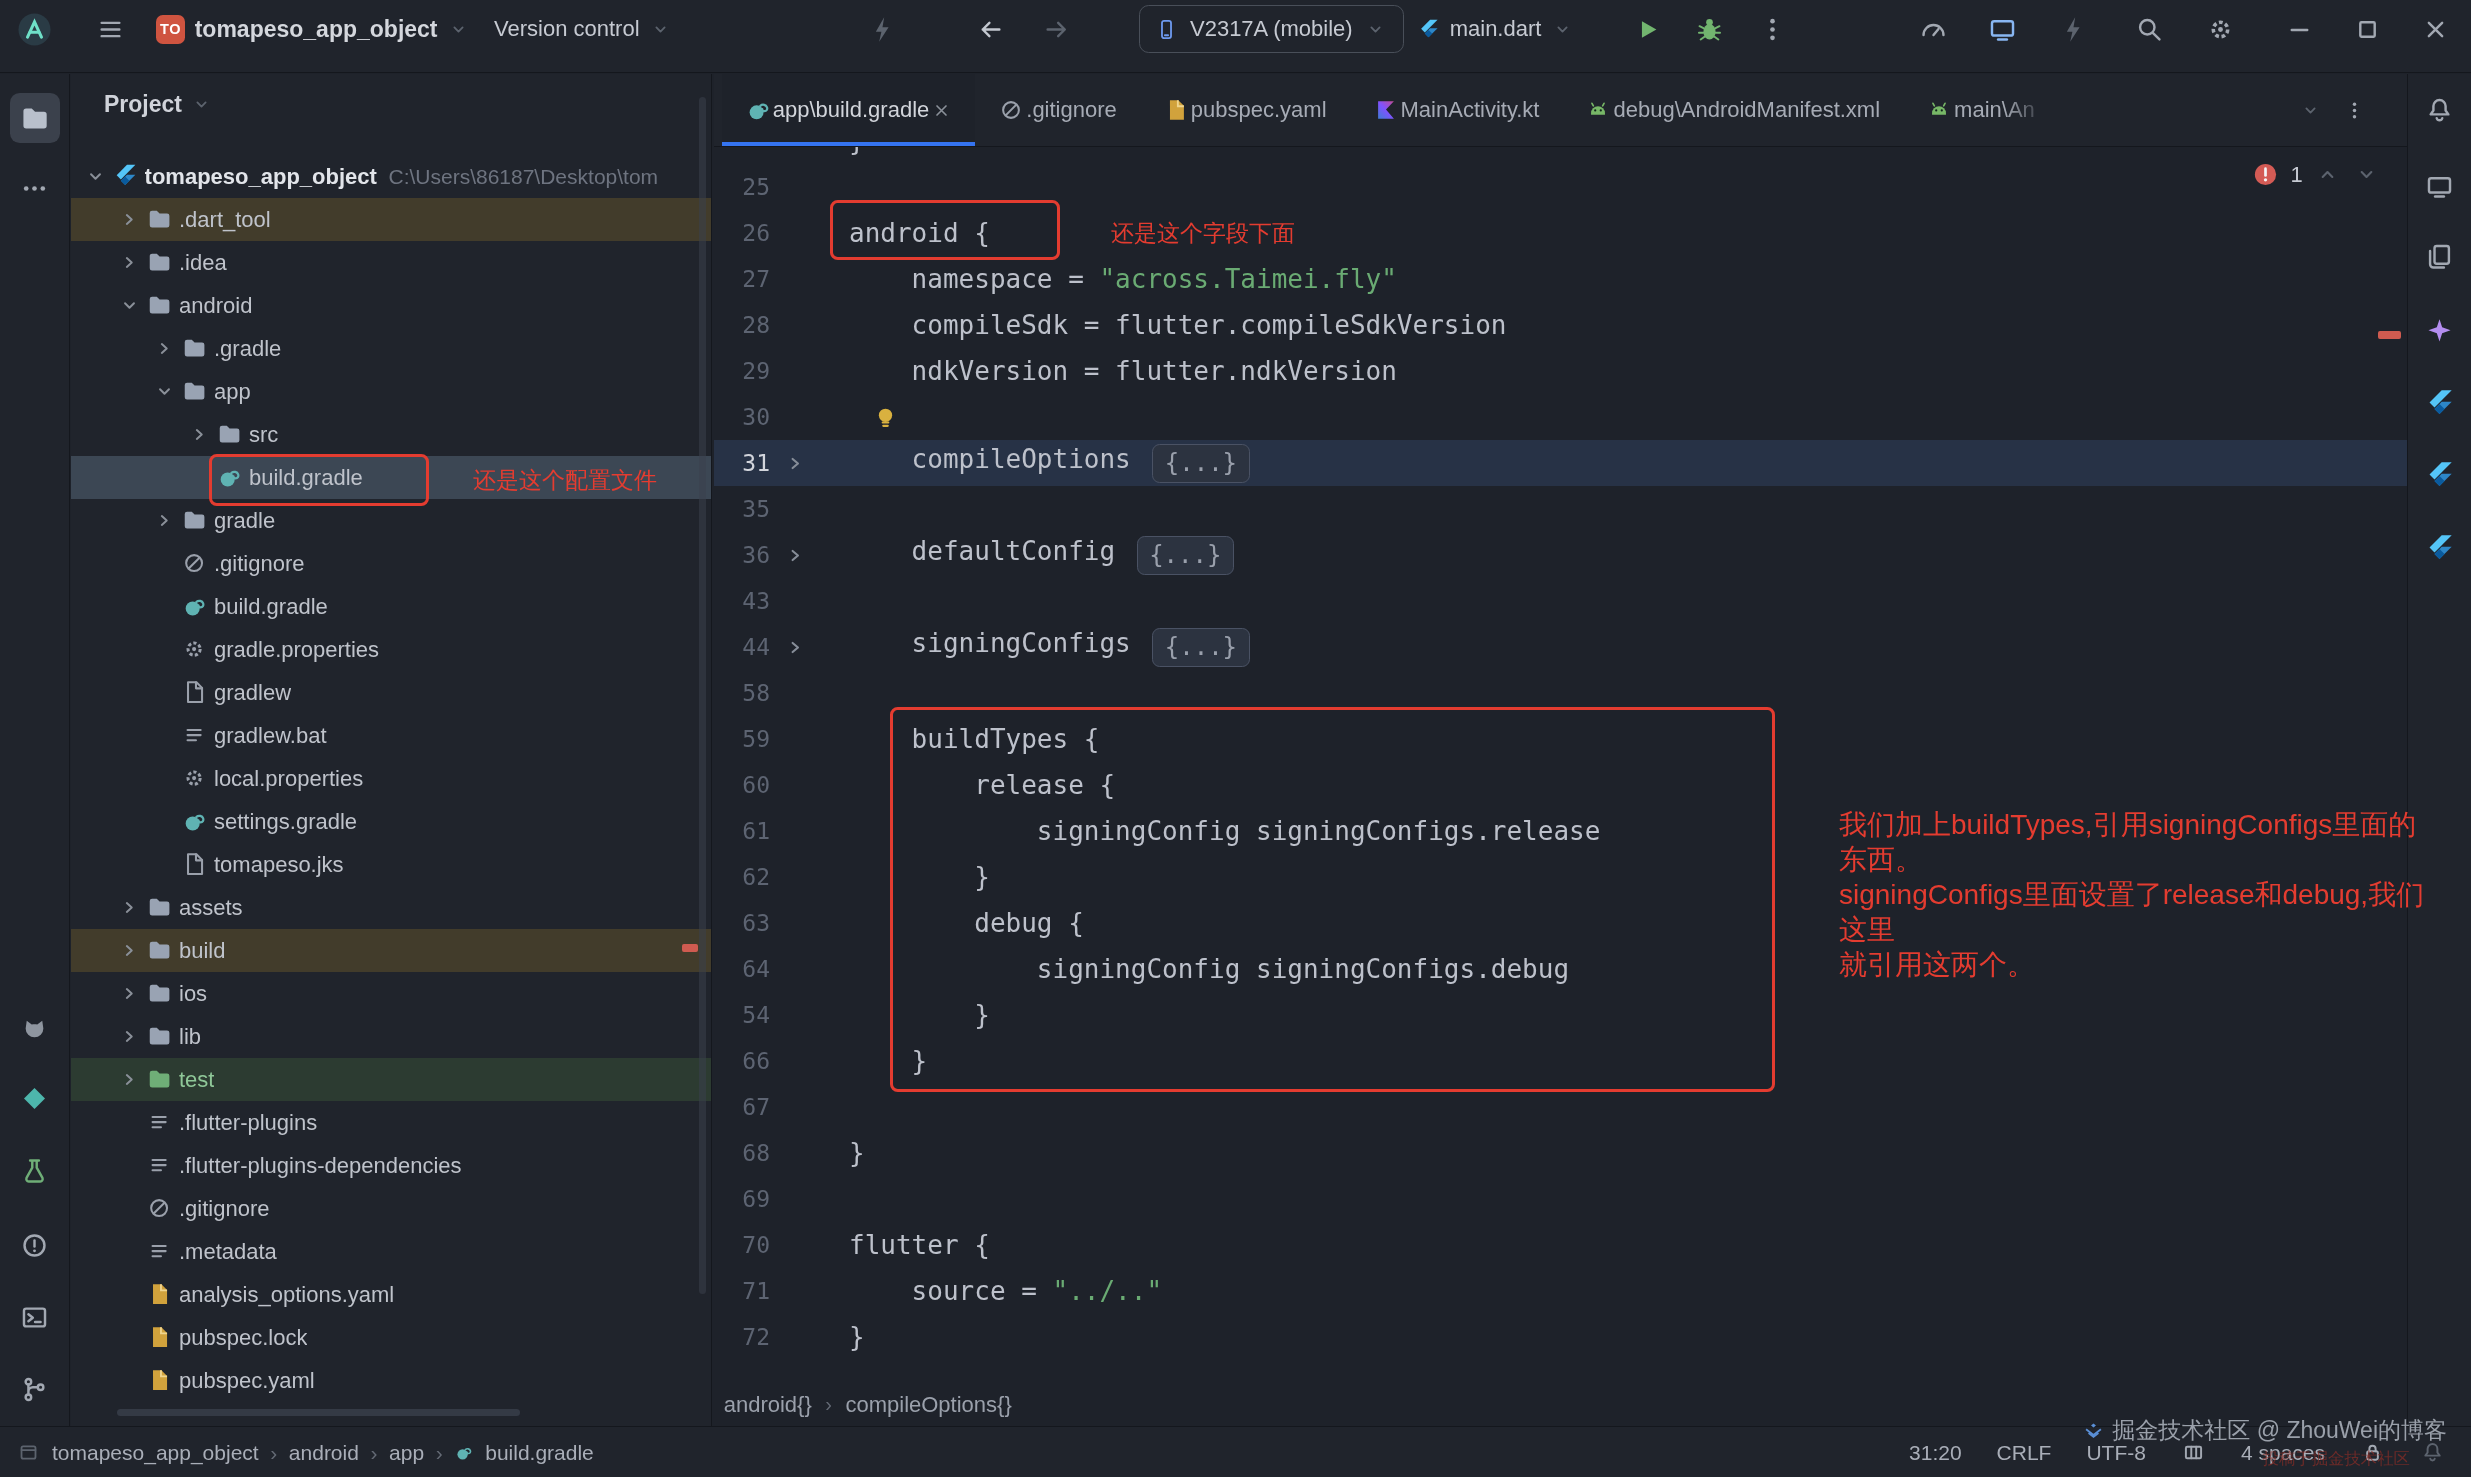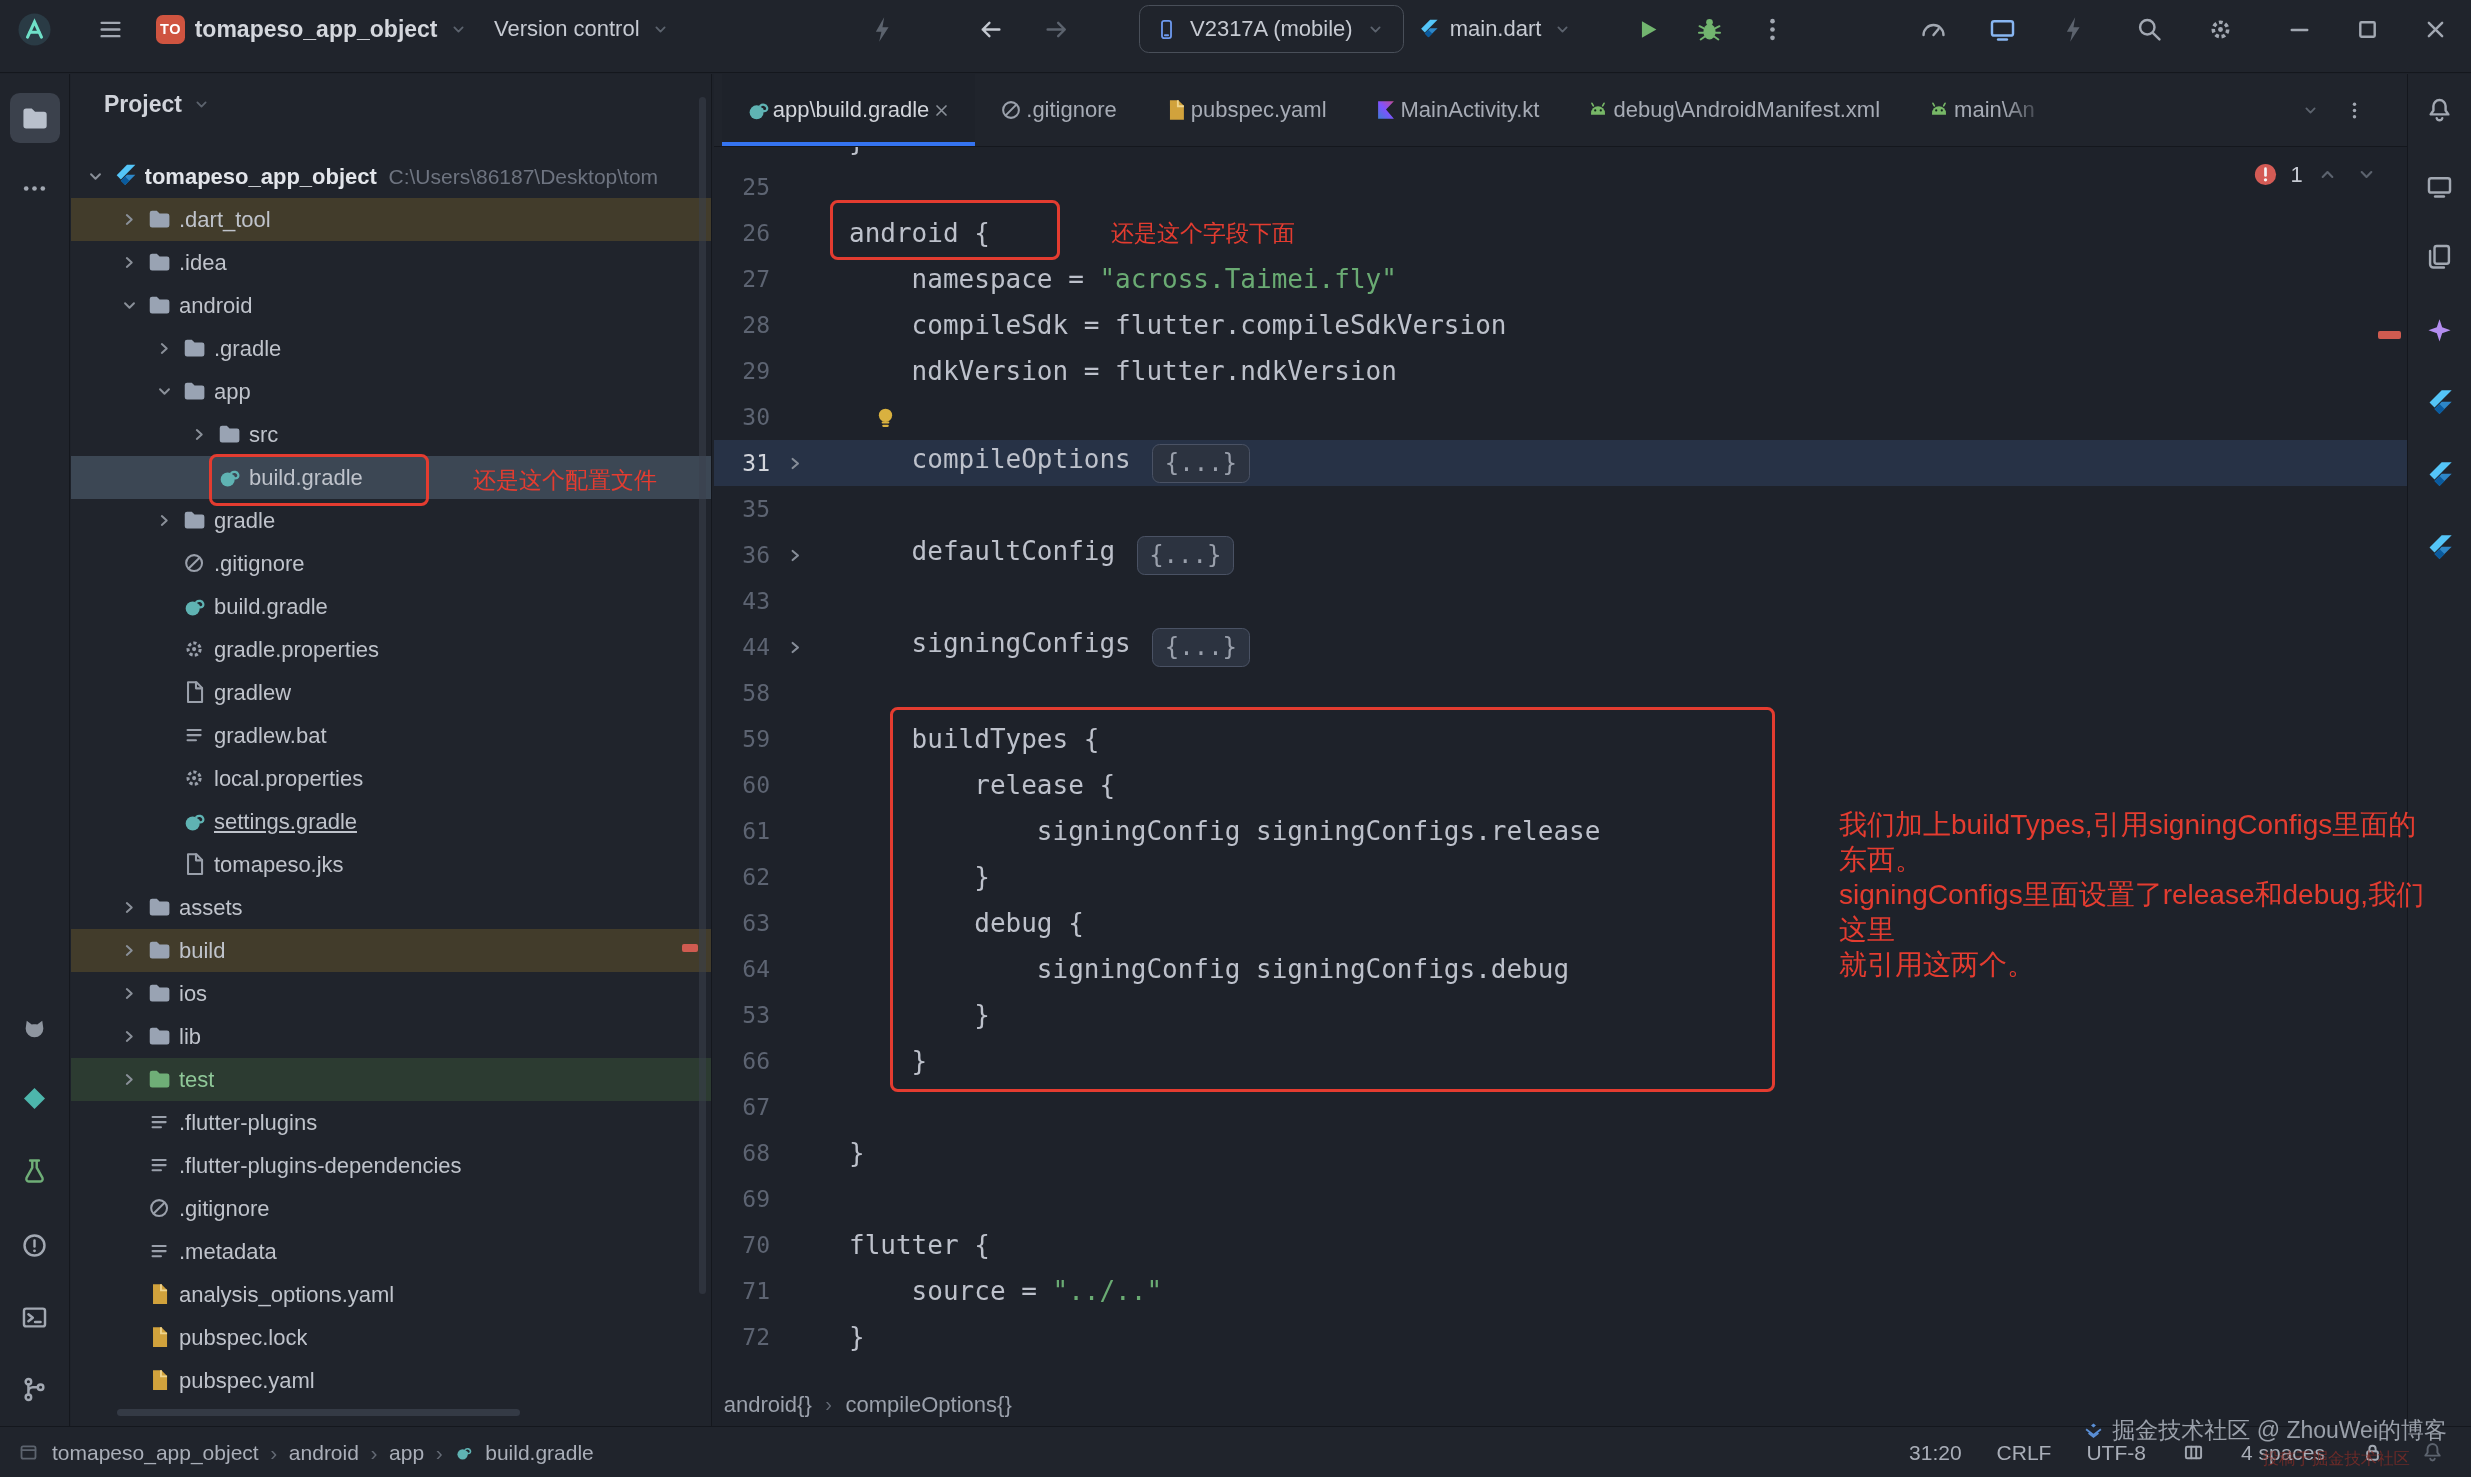--- a/index.html
+++ b/index.html
@@ -592,21 +592,21 @@
         <div class="trow" style="padding-left: 81px;">
           <span class="chev"></span>
           <span class="ticon" style="color: rgb(154, 160, 171);">
             <svg viewBox="0 0 28 28" xmlns="http://www.w3.org/2000/svg">
               <circle cx="14" cy="14" r="6.5" stroke="currentColor" stroke-width="3.2" fill="none" stroke-dasharray="3.4 2.4"></circle>
               <circle cx="14" cy="14" r="2.2" fill="currentColor"></circle>
             </svg>
           </span>
           <span class="tlabel">local.properties</span>
         </div>
-        <div class="trow" style="padding-left: 81px; text-decoration: underline;">
+        <div class="trow" style="padding-left: 81px;">
           <span class="chev"></span>
           <span class="ticon" style="color: rgb(95, 179, 179);">
             <svg viewBox="0 0 28 28" xmlns="http://www.w3.org/2000/svg">
               <circle cx="12.5" cy="16.5" r="7.5" fill="currentColor"></circle>
               <path d="M16.5 9.5c2.5-2.2 6.2-1 7.2 1.6.8 2.1-.6 4.2-2.7 4.2-1.5 0-2.4-1-2.4-2.2" stroke="currentColor" stroke-width="2.4" fill="none" stroke-linecap="round"></path>
             </svg>
           </span>
           <span class="tlabel">settings.gradle</span>
         </div>
         <div class="trow" style="padding-left: 81px;">
@@ -972,21 +972,21 @@
           <div class="ln">63</div>
           <div class="fgut"></div>
           <div class="ctext"><span>        debug {</span></div>
         </div>
         <div class="crow">
           <div class="ln">64</div>
           <div class="fgut"></div>
           <div class="ctext"><span>            signingConfig signingConfigs.debug</span></div>
         </div>
         <div class="crow">
-          <div class="ln">53</div>
+          <div class="ln">54</div>
           <div class="fgut"></div>
           <div class="ctext"><span>        }</span></div>
         </div>
         <div class="crow">
           <div class="ln">66</div>
           <div class="fgut"></div>
           <div class="ctext"><span>    }</span></div>
         </div>
         <div class="crow">
           <div class="ln">67</div>

